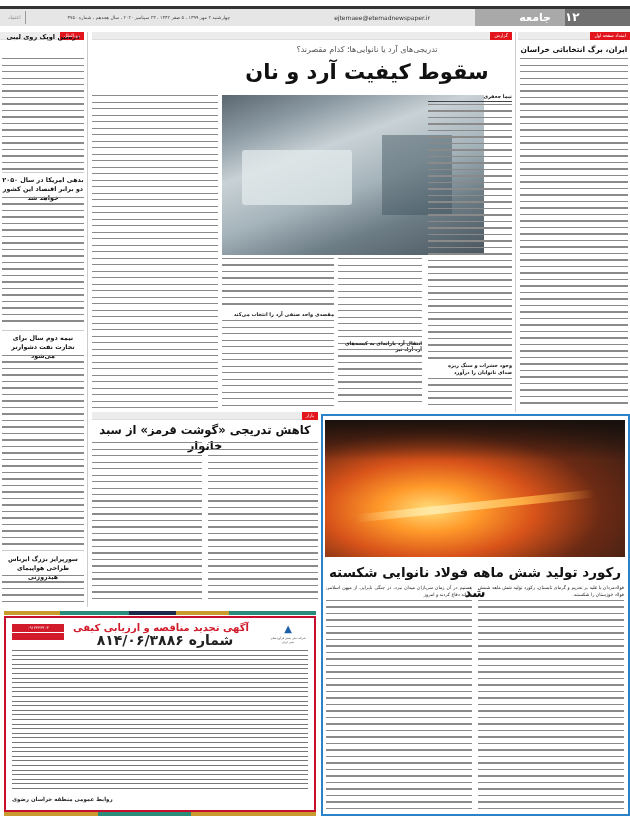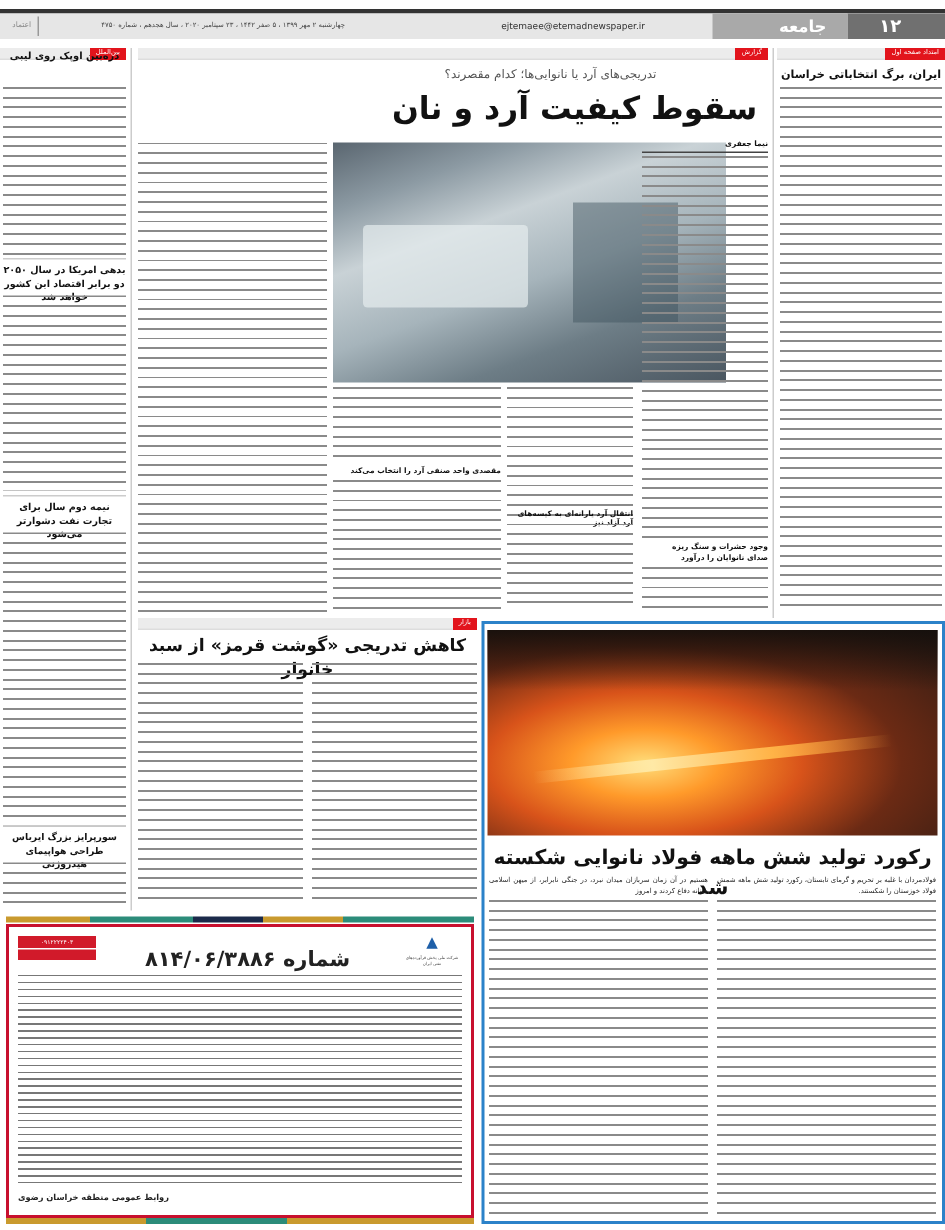--- a/index.html
+++ b/index.html
@@ -3,21 +3,21 @@
 <meta charset="utf-8">
 <style>
 *{box-sizing:border-box;margin:0;padding:0}
 html,body{width:630px;height:820px;overflow:hidden;background:#fff}
 body{font-family:"DejaVu Sans",sans-serif;color:#222;position:relative}
 .abs{position:absolute}
 .rtl{direction:rtl;text-align:right}
 
 #topbar{left:0;top:6px;width:630px;height:3px;background:#333}
 #header{left:0;top:9px;width:630px;height:17px;background:#e6e6e6}
-#hdr-num{right:0;top:0;width:65px;height:17px;background:#707070;color:#fff;font-weight:bold;font-size:12px;line-height:17px;text-align:center;padding-right:8px}
+#hdr-num{right:0;top:0;width:65px;height:17px;background:#707070;color:#fff;font-weight:bold;font-size:12px;line-height:17px;text-align:left;padding-right:8px}
 #hdr-sec{right:65px;top:0;width:90px;height:17px;background:#a9a9a9;color:#fff;font-weight:bold;font-size:11px;line-height:17px;text-align:right;padding-right:14px}
 #hdr-email{left:250px;top:0;width:180px;height:17px;font-size:6px;line-height:17px;color:#333;text-align:right}
 #hdr-date{left:30px;top:0;width:200px;height:17px;font-size:4.6px;line-height:17px;color:#444;direction:rtl;text-align:right}
 #hdr-logo{left:4px;top:2px;width:22px;height:13px;font-size:5px;color:#888;line-height:13px;text-align:center;border-right:1px solid #999}
 
 .secbar{height:8px;background:#ececec;border-bottom:1px solid #ddd}
 .seclabel{position:absolute;top:0;right:0;height:8px;background:#e2141c;color:#fff;font-size:4.5px;line-height:8px;padding:0 4px;direction:rtl}
 
 .hl{font-weight:bold;direction:rtl;text-align:center;color:#111}
 .body-text{font-size:4.3px;line-height:6.6px;color:#555;direction:rtl;text-align:justify}
@@ -57,21 +57,21 @@
 
 <div class="vr" style="left:87px;top:32px;height:575px"></div>
 <div class="vr" style="left:515px;top:32px;height:380px"></div>
 
 <div class="abs" style="left:520px;top:44px;width:108px">
   <div class="hl" style="font-size:7.5px;line-height:11px">ایران، برگ انتخاباتی خراسان</div>
 </div>
 <div class="lines" style="left:520px;top:58px;width:108px;height:350px"></div>
 
 <div class="abs hl" style="left:222px;top:44px;width:290px;font-size:8px;font-weight:normal;color:#555;line-height:12px">تدریجی‌های آرد یا نانوایی‌ها؛ کدام مقصرند؟</div>
-<div class="abs hl" style="left:238px;top:57px;width:290px;font-size:21px;line-height:30px;font-weight:900">سقوط کیفیت آرد و نان</div>
+<div class="abs hl" style="left:222px;top:57px;width:290px;font-size:21px;line-height:30px;font-weight:900">سقوط کیفیت آرد و نان</div>
 <div id="photo-bakery" class="abs">
   <div class="abs" style="left:20px;top:55px;width:110px;height:55px;background:rgba(230,236,238,.7);border-radius:3px"></div>
   <div class="abs" style="left:160px;top:40px;width:70px;height:80px;background:rgba(60,80,90,.45)"></div>
 </div>
 <div class="abs rtl" style="left:428px;top:93px;width:84px;font-size:5px;font-weight:bold;color:#111">نیما جعفری</div>
 <div class="hr" style="left:428px;top:101px;width:84px;background:#444"></div>
 <div class="lines" style="left:428px;top:104px;width:84px;height:255px"></div>
 <div class="abs rtl" style="left:428px;top:362px;width:84px;font-size:5px;font-weight:bold;color:#111;line-height:7px">
   <div>وجود حشرات و سنگ ریزه</div>
   <div>صدای نانوایان را درآورد</div>
@@ -124,20 +124,21 @@
 <div class="lines" style="left:2px;top:355px;width:82px;height:196px"></div>
 <div class="hr" style="left:2px;top:550px;width:82px"></div>
 
 <div class="abs" style="left:2px;top:554px;width:82px">
   <div class="hl" style="font-size:6.2px;line-height:9px">سورپرایز بزرگ ایرباس طراحی هواپیمای هیدروژنی</div>
 </div>
 <div class="lines" style="left:2px;top:575px;width:82px;height:30px"></div>
 
 <div id="ad-strip" class="abs"></div>
 <div id="ad" class="abs">
+  <div class="abs hl" style="left:60px;top:3px;width:190px;font-size:10px;line-height:14px;color:#d11a2a">آگهی تجدید مناقصه و ارزیابی کیفی</div>
   <div class="abs hl" style="left:84px;top:17px;width:150px;font-size:14px;line-height:11px;color:#222">شماره ۸۱۴/۰۶/۳۸۸۶</div>
   <div class="abs" style="left:6px;top:6px;width:52px;height:16px;background:#d11a2a;color:#fff;font-size:4px;line-height:8px;text-align:center">
     <div style="border-bottom:1px solid #fff">۰۹۱۲۲۲۲۴۰۳</div>
   </div>
   <div class="abs" style="right:6px;top:4px;width:40px;height:22px;text-align:center">
     <div style="font-size:10px;color:#1e5fa8;line-height:14px">▲</div>
     <div style="font-size:2.8px;color:#444;direction:rtl">شرکت ملی پخش فرآورده‌های نفتی ایران</div>
   </div>
   <div class="lines" style="left:6px;top:32px;width:296px;height:142px;background:repeating-linear-gradient(to bottom,#777 0,#777 1px,transparent 1px,transparent 4.6px)"></div>
   <div class="abs rtl" style="left:6px;top:178px;width:120px;font-size:5.5px;font-weight:bold;color:#222;text-align:left;direction:rtl">روابط عمومی منطقه خراسان رضوی</div>

